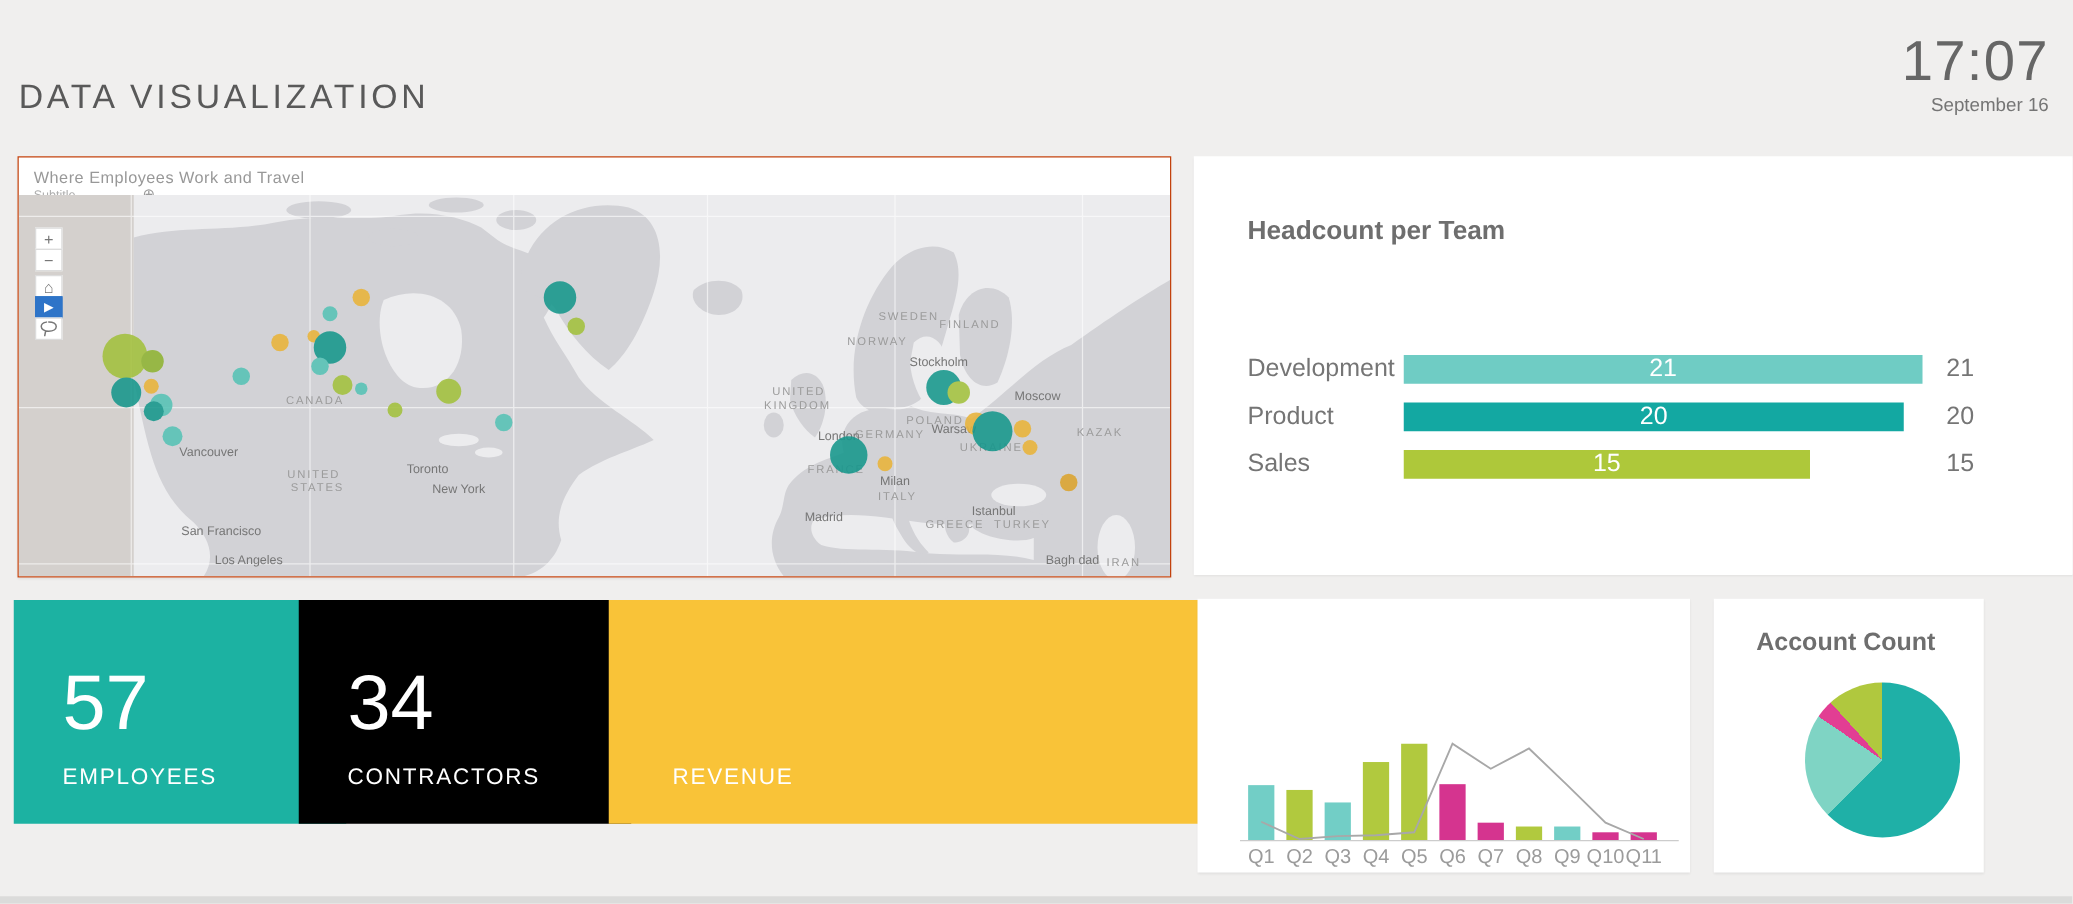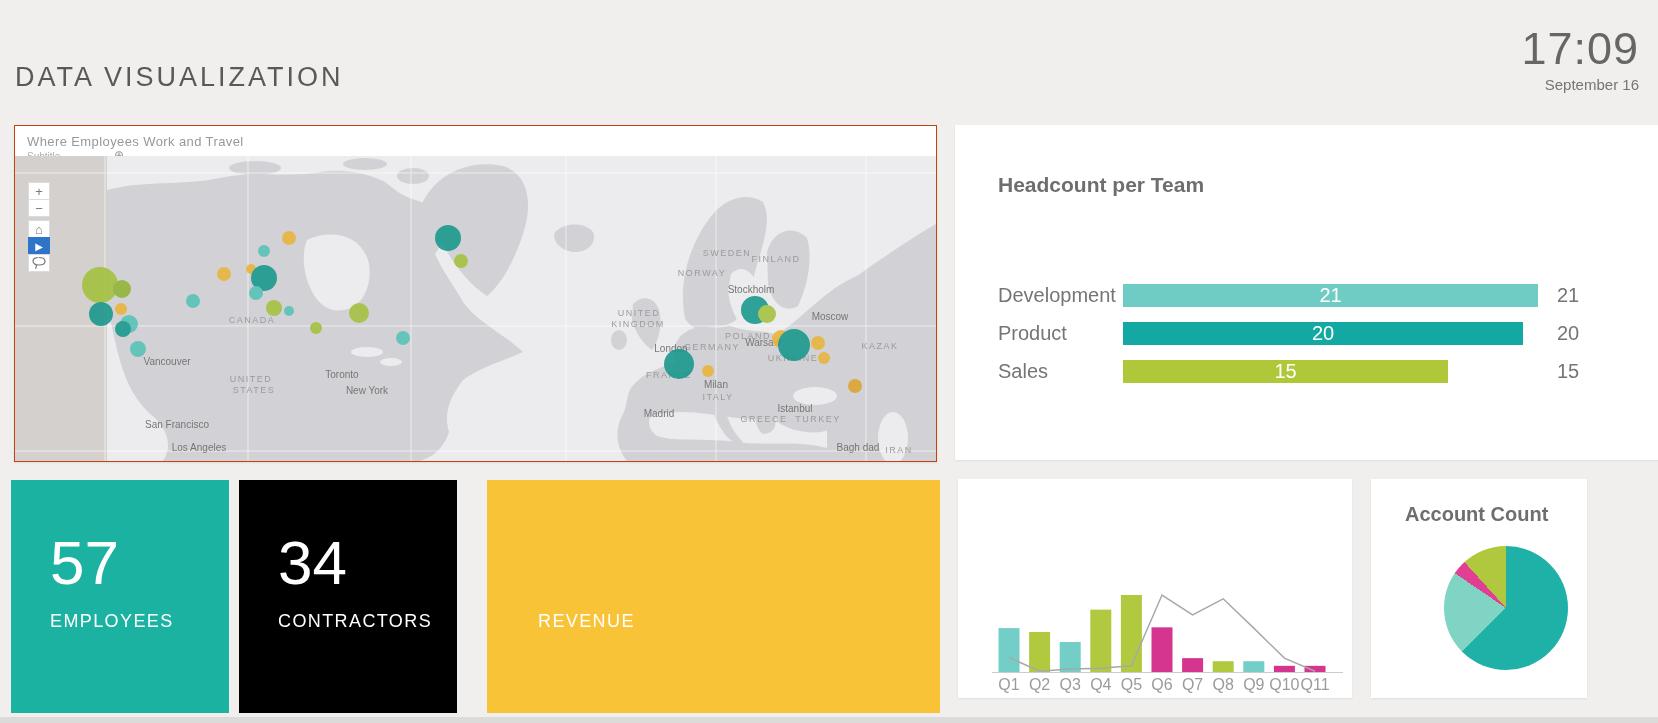--- a/index.html
+++ b/index.html
@@ -36,21 +36,21 @@
   
   #headcount-panel{left:955px;top:125px;width:824px;height:335px;}
   .hc-title{position:absolute;left:43px;top:48px;font-size:21px;font-weight:bold;color:#6e6e6e;}
   .hc-row{position:absolute;left:0;height:23px;width:100%;}
   .hc-label{position:absolute;left:43px;top:0;font-size:20px;color:#757575;line-height:23px;}
   .hc-bar{position:absolute;left:168px;top:0;height:23px;text-align:center;}
   .hc-bar-value{font-size:20px;color:#fff;line-height:23px;}
   .hc-value{position:absolute;left:602px;top:0;font-size:20px;color:#757575;line-height:23px;}
 
   
-  .kpi-card{position:absolute;top:480px;height:233px;}
+  .kpi-card{position:absolute;top:480px;height:179px;padding-left:48px;}
   .kpi-value{position:absolute;left:39px;top:52px;font-size:62px;line-height:62px;color:#fff;}
   .kpi-label{position:absolute;left:39px;top:131px;font-size:18px;letter-spacing:1.4px;color:#fff;}
   .kpi-card.wide .kpi-value{left:51px;top:46px;font-size:68px;line-height:68px;}
   .kpi-card.wide .kpi-label{left:51px;}
 
   
   #travel-panel{left:958px;top:479px;width:394px;height:219px;}
   .tr-title{position:absolute;left:40px;top:24px;width:330px;font-size:20px;line-height:23px;font-weight:bold;color:#6e6e6e;}
   #travel-svg{position:absolute;left:0;top:0;}
 
@@ -59,21 +59,21 @@
   .ac-title{position:absolute;left:34px;top:24px;font-size:20px;font-weight:bold;color:#6e6e6e;}
   .pie{position:absolute;left:73px;top:67px;width:124px;height:124px;border-radius:50%;}
 
   .bottom-strip{position:absolute;left:0;bottom:0;width:100%;height:6px;background:#dbdbda;}
 </style>
 </head>
 <body>
 
 <div class="page-title">DATA VISUALIZATION</div>
 <div class="clock">
-  <div class="clock-time">17:09</div>
+  <div class="clock-time">17:07</div>
   <div class="clock-date">September 16</div>
 </div>
 
 <div class="panel" id="map-panel">
   <div class="map-title">Where Employees Work and Travel</div>
   <div class="map-subtitle">Subtitle</div>
   <div class="map-globe-icon">⊕</div>
 
   <div class="map-viewport">
     <svg id="map-svg" width="921" height="305" viewBox="0 0 921 305">

